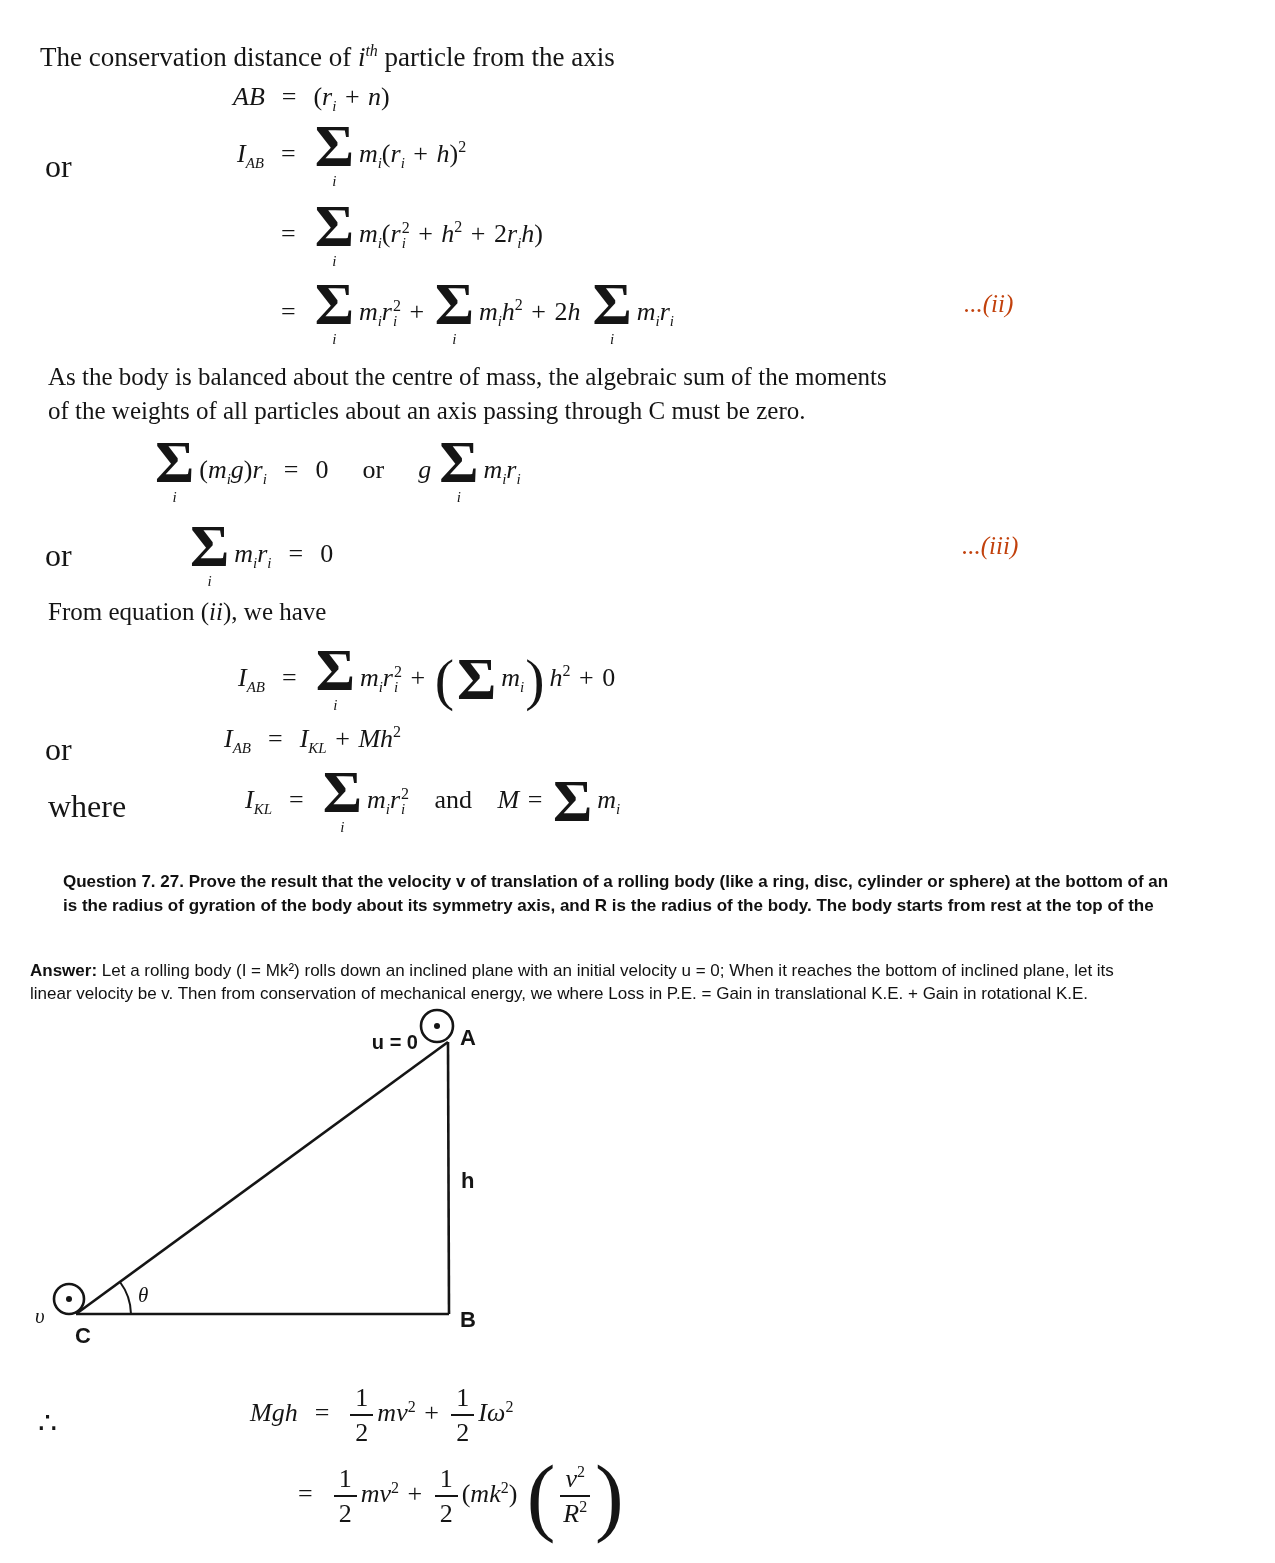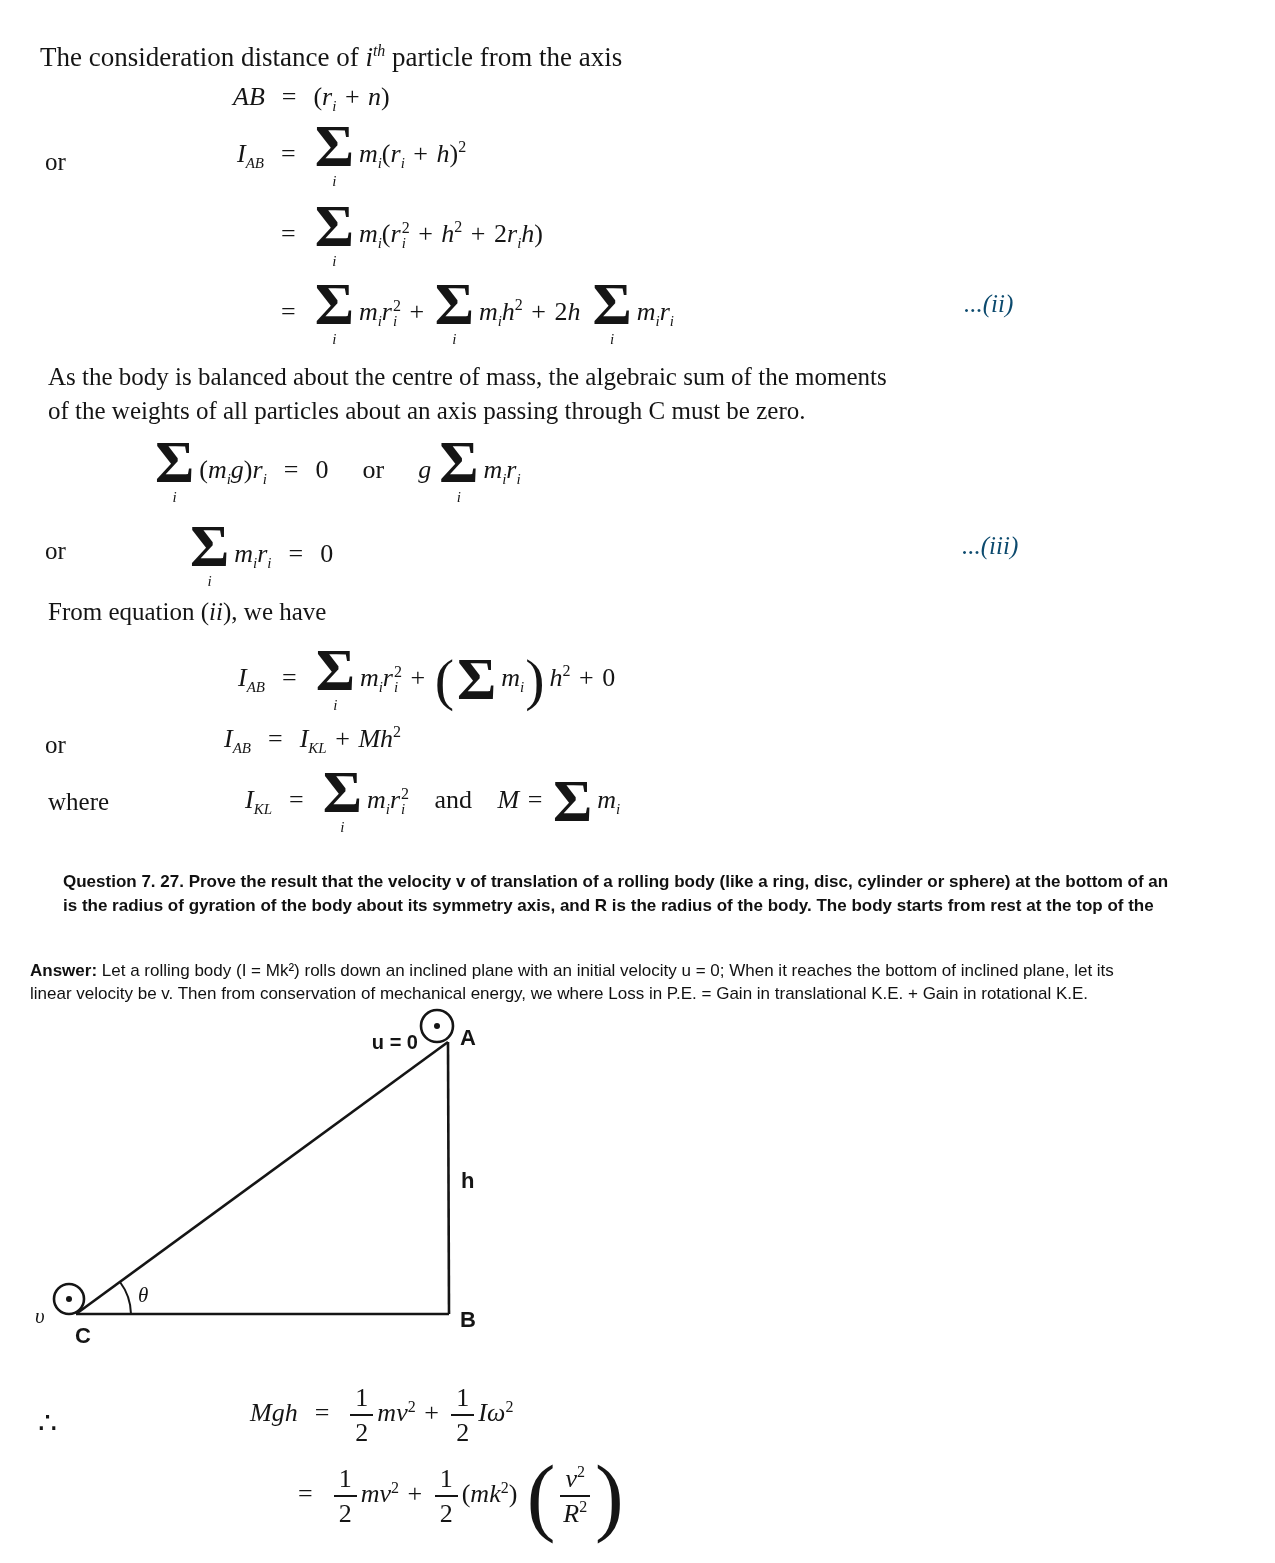--- a/index.html
+++ b/index.html
@@ -2,22 +2,22 @@
 <html><head>
 <meta charset="utf-8">
 <style>
   html,body{margin:0;padding:0;background:#ffffff;}
   .page{position:relative;width:1275px;height:1563px;background:#ffffff;color:#151515;overflow:hidden;}
 
   .serif{position:absolute;font-family:"Liberation Serif","DejaVu Serif",serif;font-size:25px;color:#151515;}
   .heading{font-size:27px;}
   .hsup{font-size:16px;font-style:italic;}
   .it{font-style:italic;}
-  .lbl{position:absolute;font-family:"Liberation Serif","DejaVu Serif",serif;font-size:25px;color:#151515;}
-  .ref{position:absolute;font-family:"Liberation Serif","DejaVu Serif",serif;font-size:25px;font-style:italic;color:#0c4a6e;}
+  .lbl{position:absolute;font-family:"Liberation Serif","DejaVu Serif",serif;font-size:32px;color:#151515;}
+  .ref{position:absolute;font-family:"Liberation Serif","DejaVu Serif",serif;font-size:25px;font-style:italic;color:#c2410c;}
   .therefore{font-size:30px;}
 
   .eq{position:absolute;font-family:"Liberation Serif","DejaVu Serif",serif;font-size:26px;color:#151515;white-space:pre;word-spacing:2px;}
   .mi{font-style:italic;}
   .mr{font-style:normal;}
   .msub{font-size:15px;font-style:italic;line-height:0;}
   .msup{font-size:16px;line-height:0;}
   .mss{display:inline-flex;flex-direction:column;align-items:flex-start;vertical-align:middle;line-height:1.0;font-size:15px;margin-left:1px;}
   .ssup{font-style:normal;font-size:16px;}
   .ssub{font-style:italic;}
@@ -39,21 +39,21 @@
   .diagram{position:absolute;left:20px;top:1005px;}
   .diagram text{font-family:"Liberation Sans","DejaVu Sans",sans-serif;font-size:22px;font-weight:600;fill:#151515;}
   .diagram text.small{font-size:20px;}
   .diagram text.greek{font-family:"Liberation Serif","DejaVu Serif",serif;font-style:italic;font-weight:normal;font-size:21px;}
 </style>
 </head>
 <body>
 
 <div class="page">
 
-  <div class="serif heading" style="left:40px;top:42px;"><span>The consideration distance of </span><span class="it">i</span><sup class="hsup">th</sup><span> particle from the axis</span></div>
+  <div class="serif heading" style="left:40px;top:42px;"><span>The conservation distance of </span><span class="it">i</span><sup class="hsup">th</sup><span> particle from the axis</span></div>
 
   <div class="eq" style="left:233px;top:82px;"><span class="mi">AB</span><span class="mr">  =  (</span><span class="mi">r</span><sub class="msub">i</sub><span class="mr"> + </span><span class="mi">n</span><span class="mr">)</span></div>
 
   <div class="lbl" style="left:45px;top:148px;">or</div>
   <div class="eq" style="left:237px;top:122px;"><span class="mi">I</span><sub class="msub">AB</sub><span class="mr">  =  </span><span class="msum"><span class="sg">Σ</span><span class="sl">i</span></span><span class="mi">m</span><sub class="msub">i</sub><span class="mr">(</span><span class="mi">r</span><sub class="msub">i</sub><span class="mr"> + </span><span class="mi">h</span><span class="mr">)</span><sup class="msup">2</sup></div>
 
   <div class="eq" style="left:281px;top:202px;"><span class="mr">=  </span><span class="msum"><span class="sg">Σ</span><span class="sl">i</span></span><span class="mi">m</span><sub class="msub">i</sub><span class="mr">(</span><span class="mi">r</span><span class="mss"><span class="ssup">2</span><span class="ssub">i</span></span><span class="mr"> + </span><span class="mi">h</span><sup class="msup">2</sup><span class="mr"> + 2</span><span class="mi">r</span><sub class="msub">i</sub><span class="mi">h</span><span class="mr">)</span></div>
 
   <div class="eq" style="left:281px;top:280px;"><span class="mr">=  </span><span class="msum"><span class="sg">Σ</span><span class="sl">i</span></span><span class="mi">m</span><sub class="msub">i</sub><span class="mi">r</span><span class="mss"><span class="ssup">2</span><span class="ssub">i</span></span><span class="mr"> + </span><span class="msum"><span class="sg">Σ</span><span class="sl">i</span></span><span class="mi">m</span><sub class="msub">i</sub><span class="mi">h</span><sup class="msup">2</sup><span class="mr"> + 2</span><span class="mi">h</span><span class="msp" style="width: 10px;"></span><span class="msum"><span class="sg">Σ</span><span class="sl">i</span></span><span class="mi">m</span><sub class="msub">i</sub><span class="mi">r</span><sub class="msub">i</sub></div>
   <div class="ref" style="left:964px;top:290px;">...(ii)</div>

